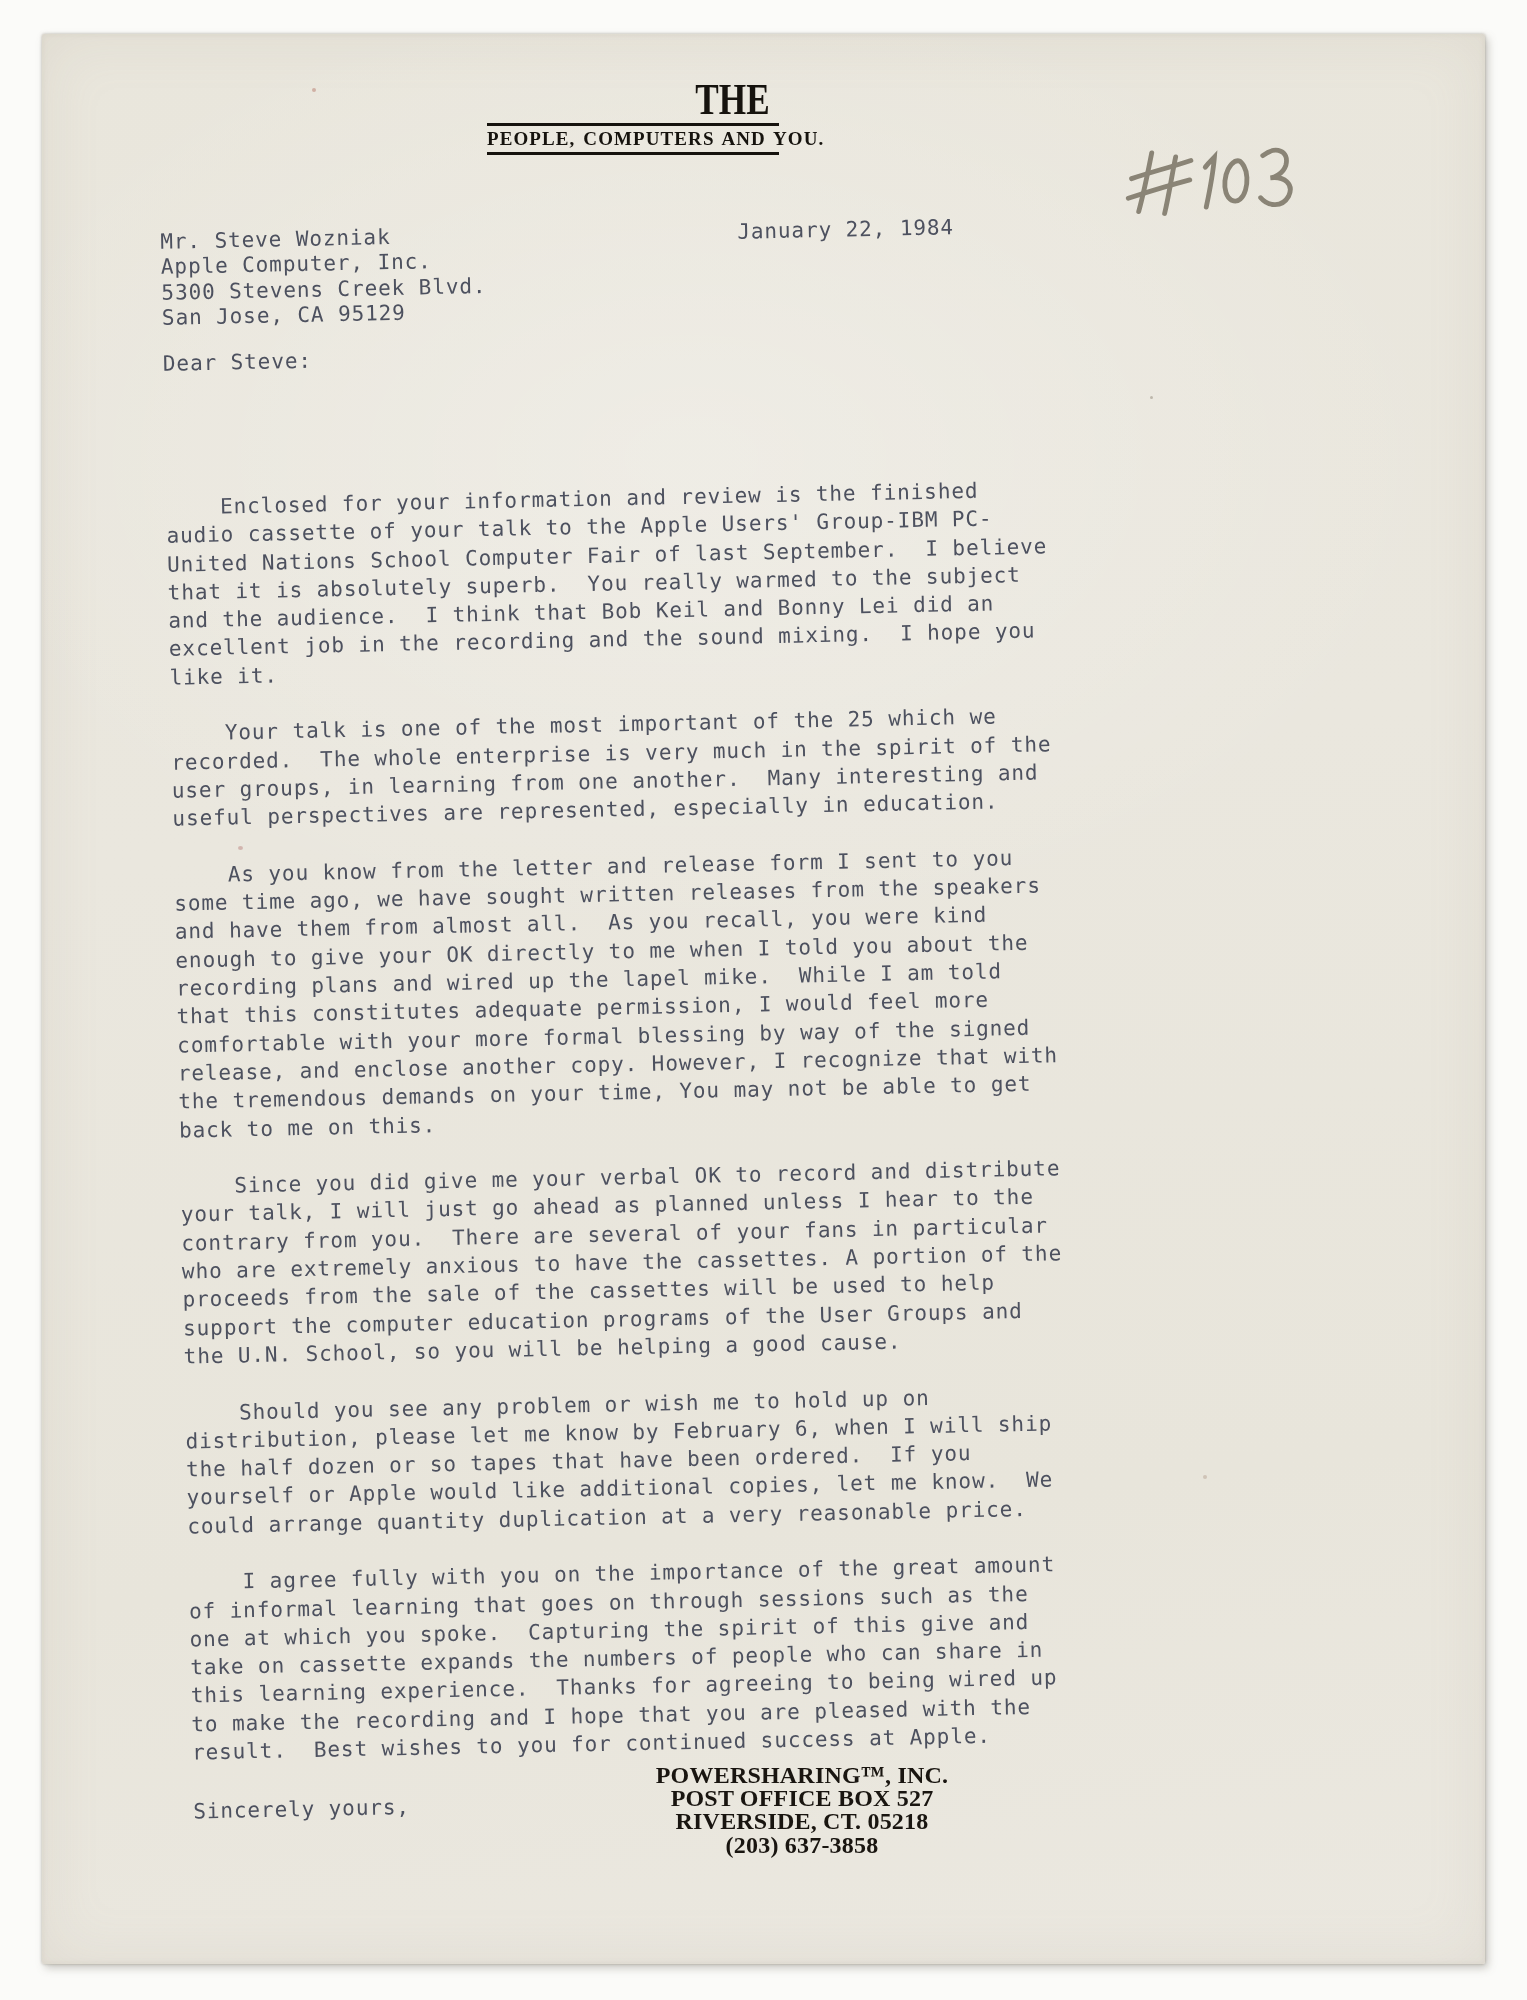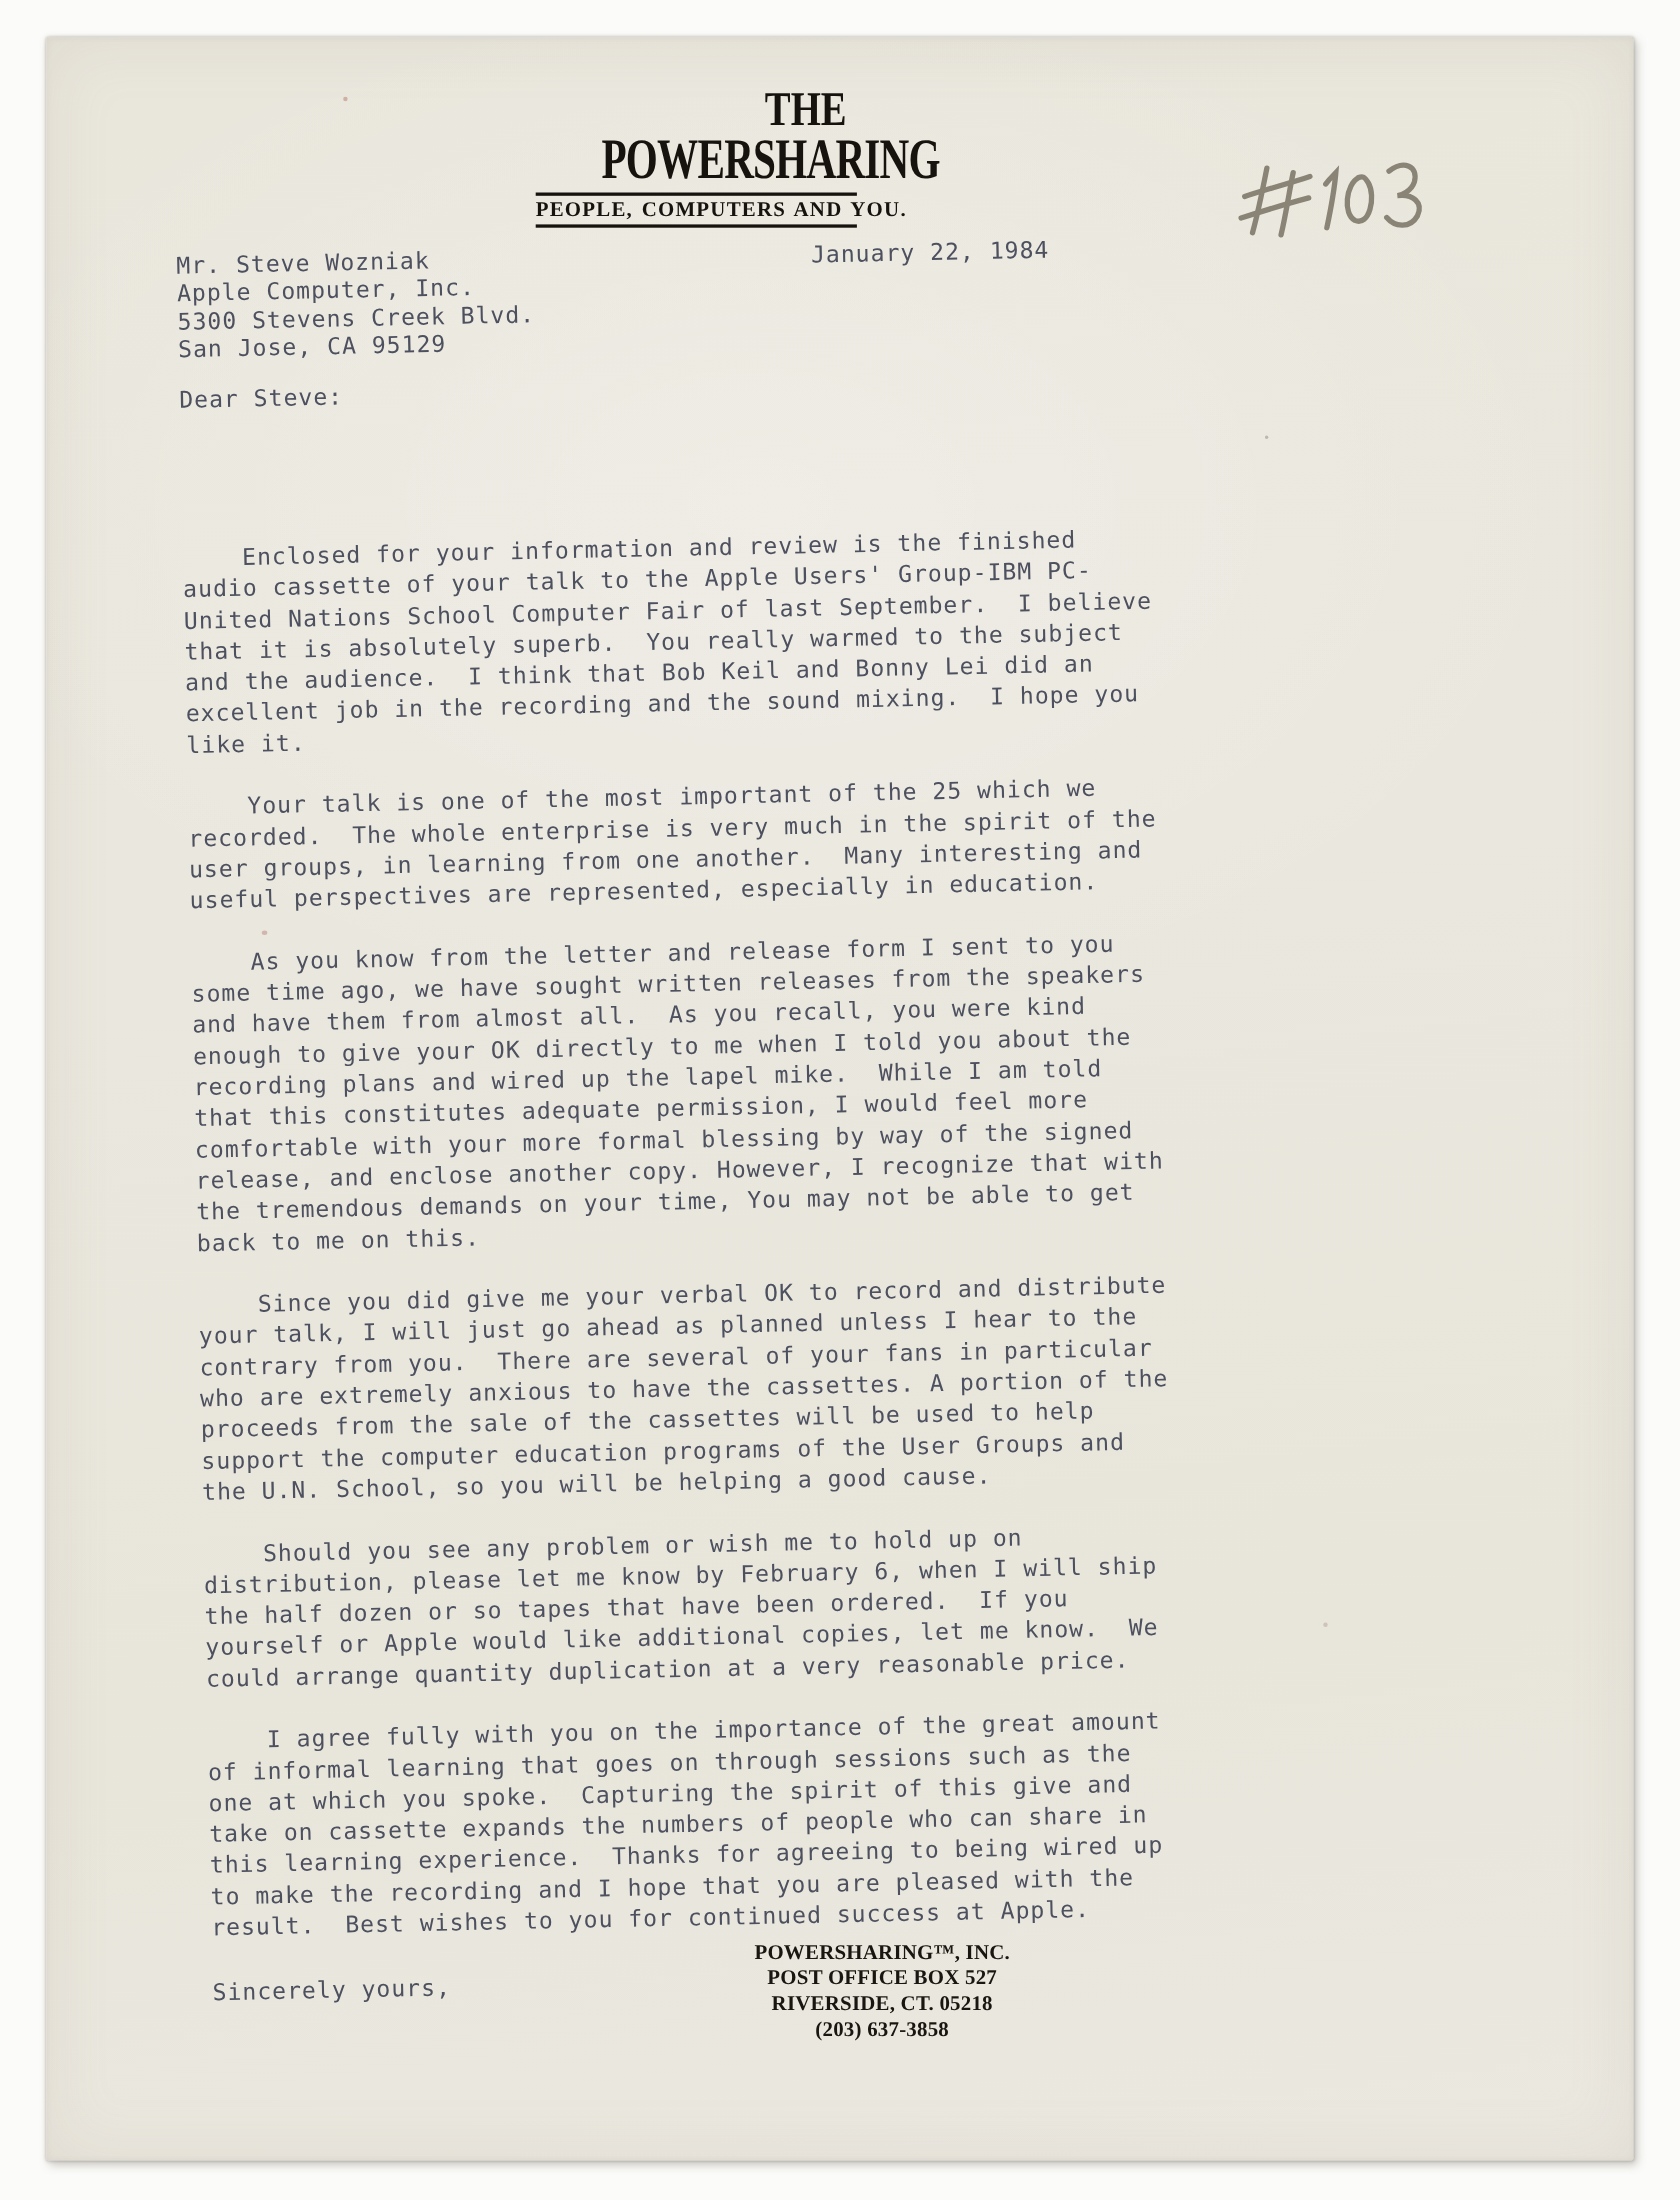--- a/index.html
+++ b/index.html
@@ -52,33 +52,32 @@
   .body-pre{
     position:absolute;left:10px;top:270px;margin:0;
     font-size:21px;line-height:28.3px;white-space:pre;
     font-family:"DejaVu Sans Mono",monospace;
   }
   .closing{position:absolute;left:10px;top:1576px;font-size:21px;white-space:nowrap;}
 
   
   .footer{
     position:absolute;left:560px;top:1730px;width:400px;text-align:center;
-    font-family:"Liberation Serif",serif;font-weight:bold;font-size:19px;line-height:23.2px;
+    font-family:"Liberation Serif",serif;font-weight:bold;font-size:24px;line-height:23.2px;
     color:#191510;letter-spacing:.2px;
   }
 </style>
 </head>
 <body>
 
 <div class="page">
   <div class="paper">
 
     <div class="letterhead">
       <div class="lh-the"><span>THE</span></div>
-      <div class="lh-power"><span>POWERSHARING</span></div>
       <div class="lh-tagline">PEOPLE, COMPUTERS AND YOU.</div>
     </div>
 
     <div class="annotation">
       <svg width="215" height="110" viewBox="0 0 200 100" fill="none" stroke="#7d7768" stroke-width="4.5" stroke-linecap="round" opacity="0.88" aria-label="#103">
         <path d="M31,22 C27,38 22,58 16,76"></path>
         <path d="M53,27 C49,42 45,62 40,79"></path>
         <path d="M11,45 C29,40 49,36 67,31"></path>
         <path d="M7,63 C26,58 46,53 65,49"></path>
         <path d="M80,38 C84,33 87,31 89,29 C87,44 83,60 79,75"></path>

